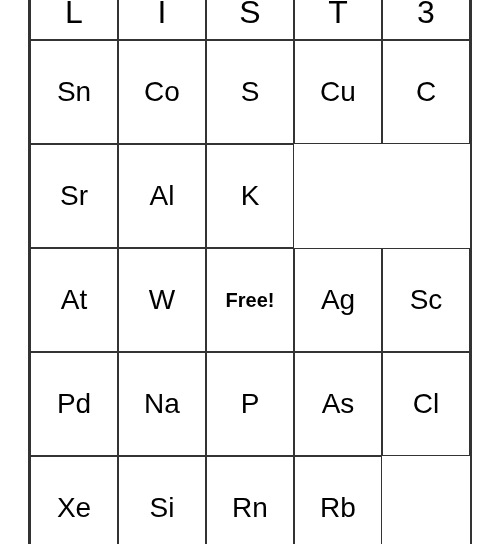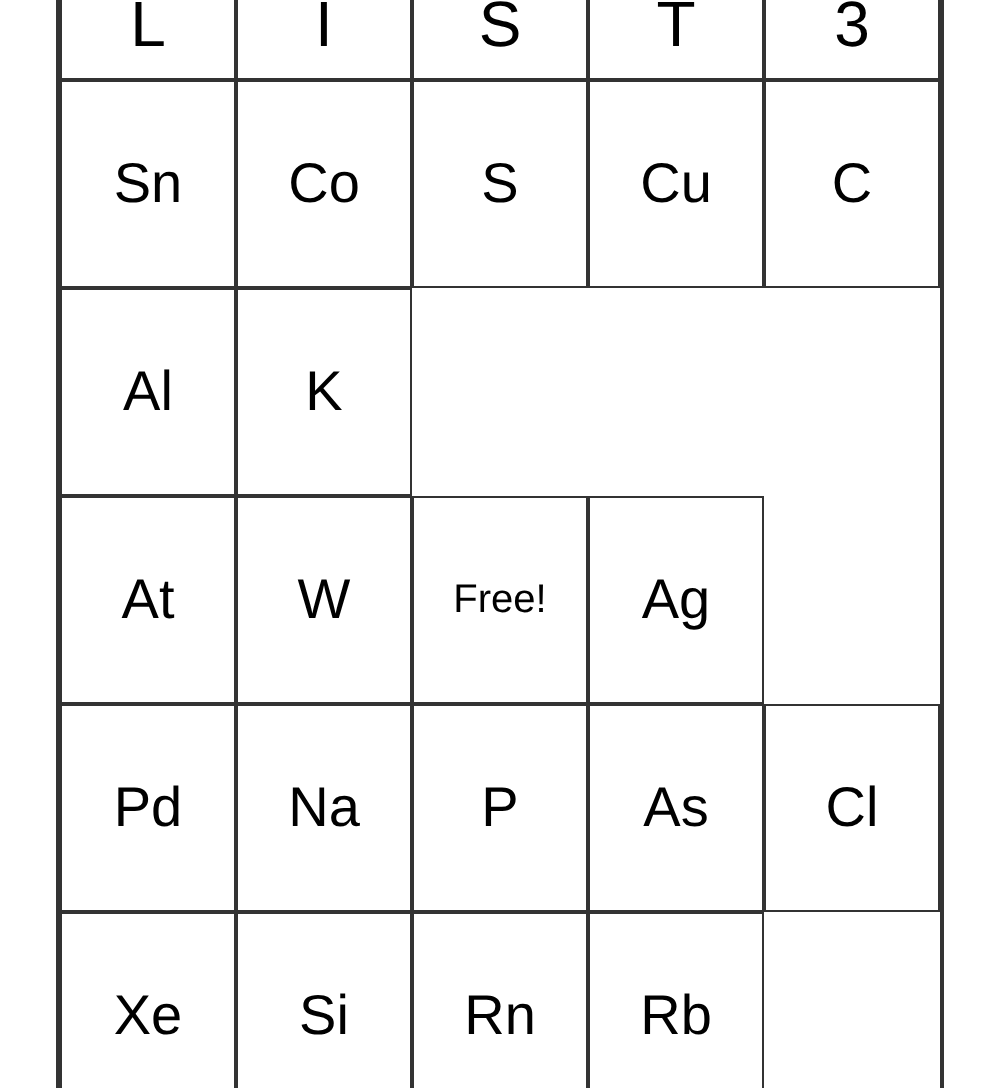--- a/index.html
+++ b/index.html
@@ -42,21 +42,21 @@
 
     .header-row .bingo-cell {
       height: 56px;
       font-size: 32px;
       border: 1px solid #333;
       font-weight: normal;
     }
 
     .free-cell {
       font-size: 20px;
-      font-weight: normal;
+      font-weight: bold;
     }
   </style>
 </head>
 <body>
 
 <div class="bingo-card">
   <div class="bingo-row header-row">
     <div class="bingo-cell">L</div>
     <div class="bingo-cell">I</div>
     <div class="bingo-cell">S</div>
@@ -64,28 +64,30 @@
     <div class="bingo-cell">3</div>
   </div>
   <div class="bingo-row">
     <div class="bingo-cell">Sn</div>
     <div class="bingo-cell">Co</div>
     <div class="bingo-cell">S</div>
     <div class="bingo-cell">Cu</div>
     <div class="bingo-cell">C</div>
   </div>
   <div class="bingo-row">
+    <div class="bingo-cell">Sr</div>
     <div class="bingo-cell">Al</div>
     <div class="bingo-cell">K</div>
   </div>
   <div class="bingo-row">
     <div class="bingo-cell">At</div>
     <div class="bingo-cell">W</div>
     <div class="bingo-cell free-cell">Free!</div>
     <div class="bingo-cell">Ag</div>
+    <div class="bingo-cell">Sc</div>
   </div>
   <div class="bingo-row">
     <div class="bingo-cell">Pd</div>
     <div class="bingo-cell">Na</div>
     <div class="bingo-cell">P</div>
     <div class="bingo-cell">As</div>
     <div class="bingo-cell">Cl</div>
   </div>
   <div class="bingo-row">
     <div class="bingo-cell">Xe</div>

